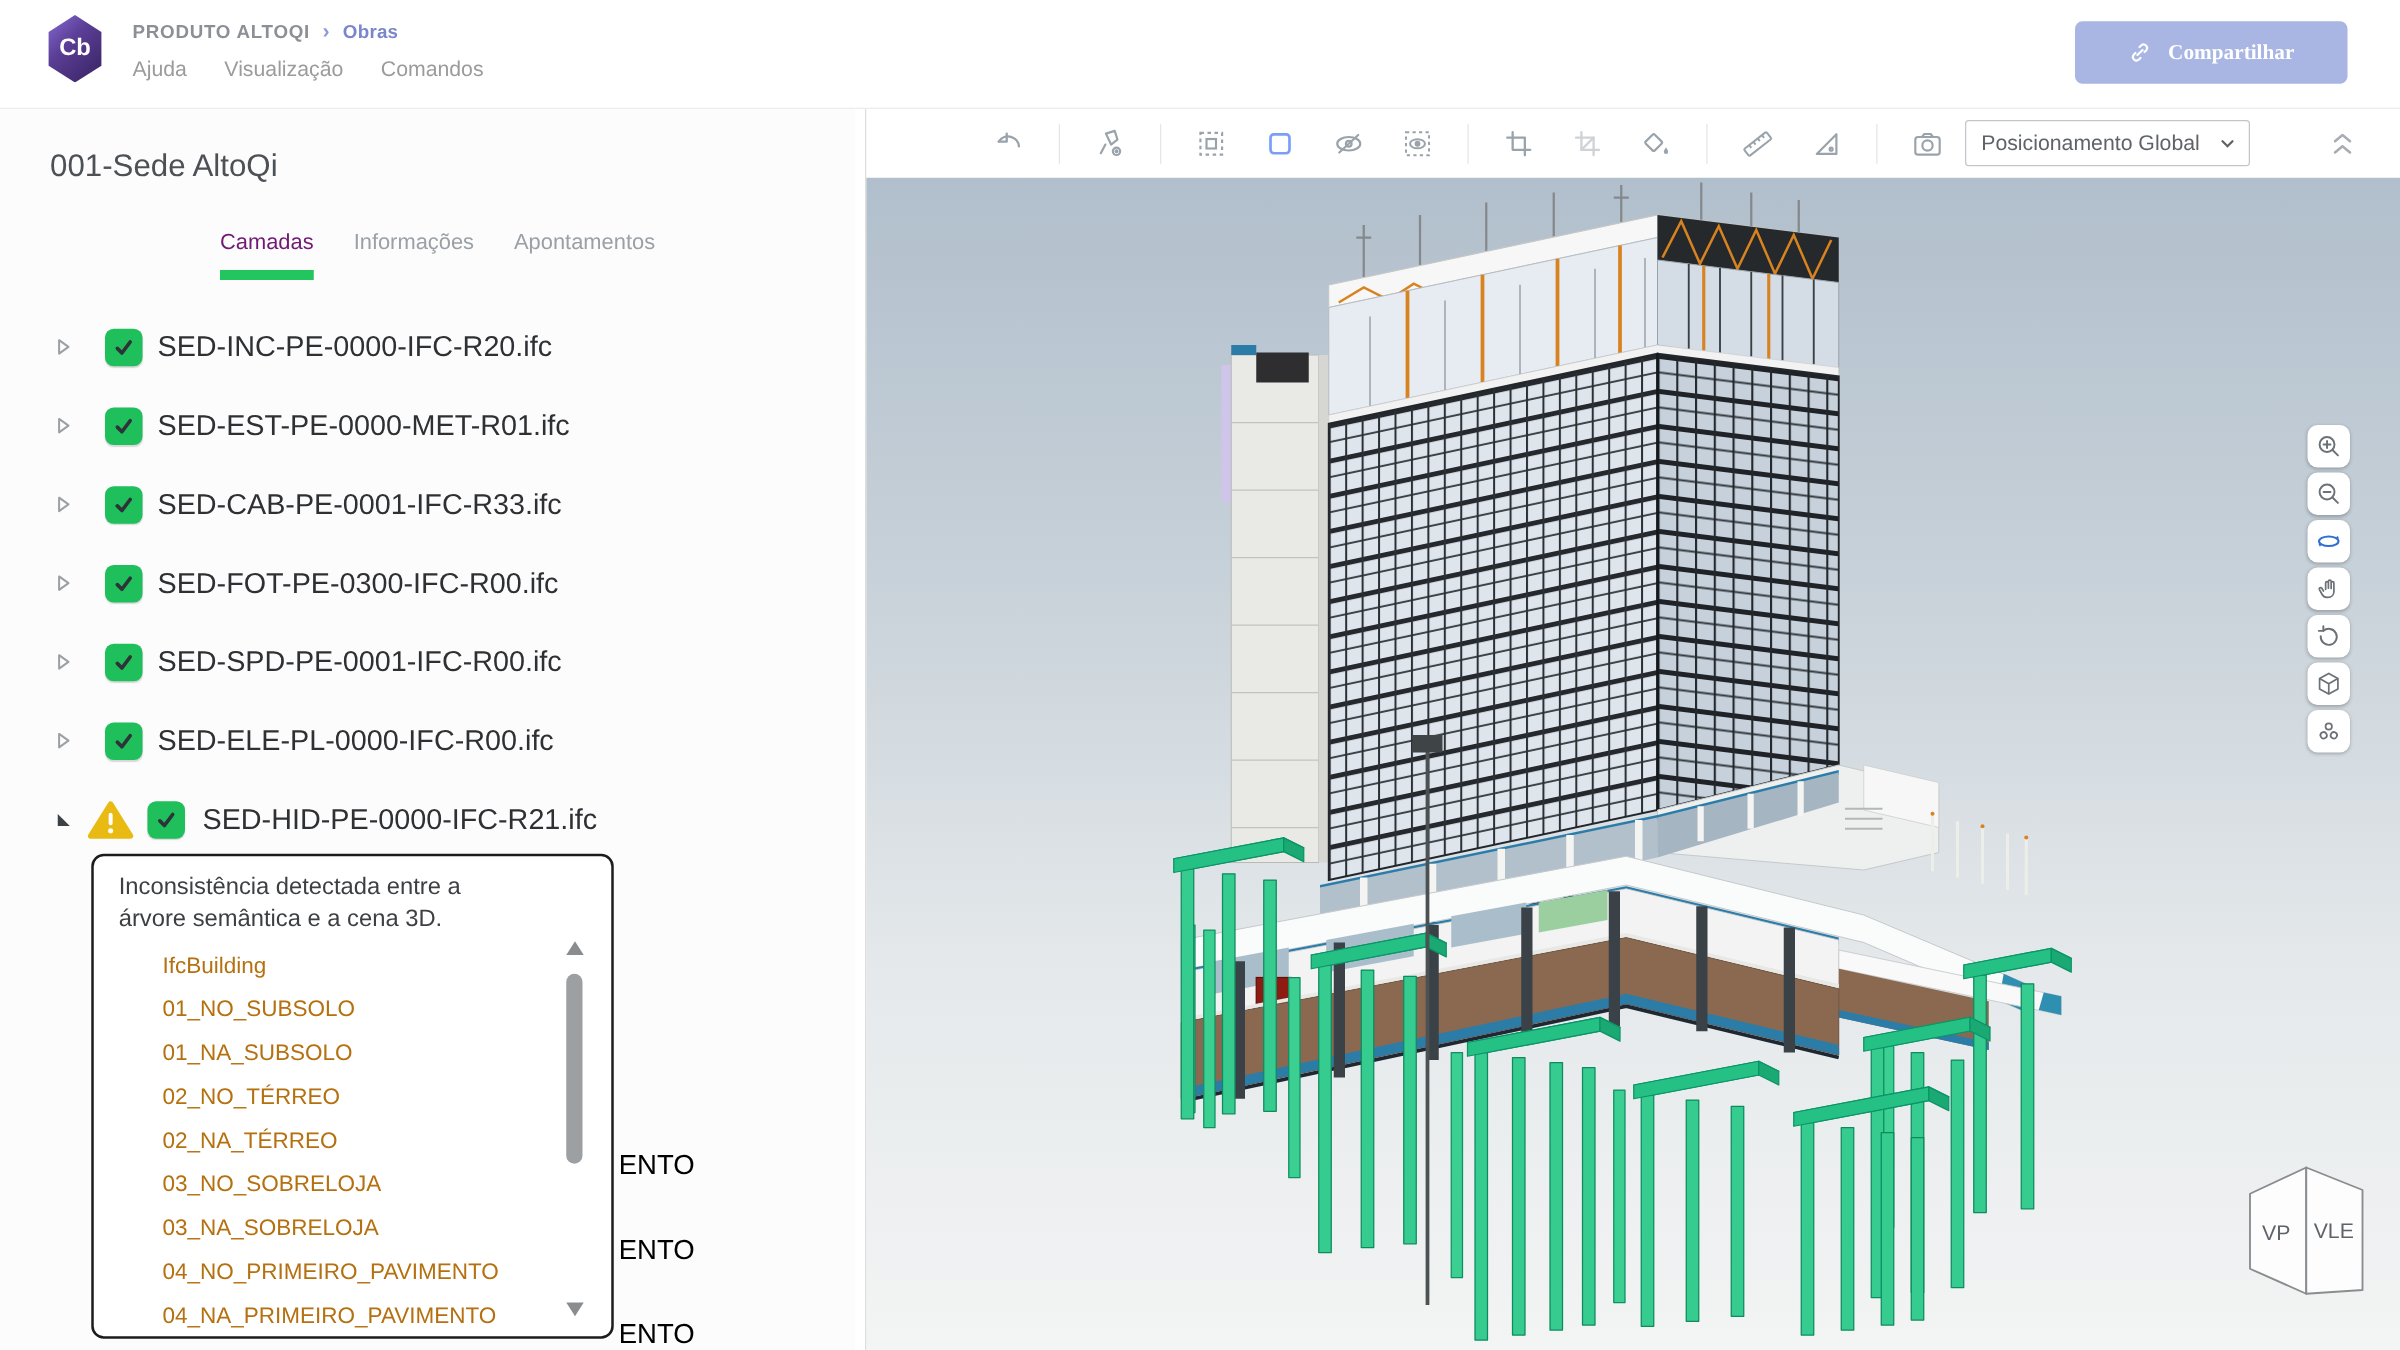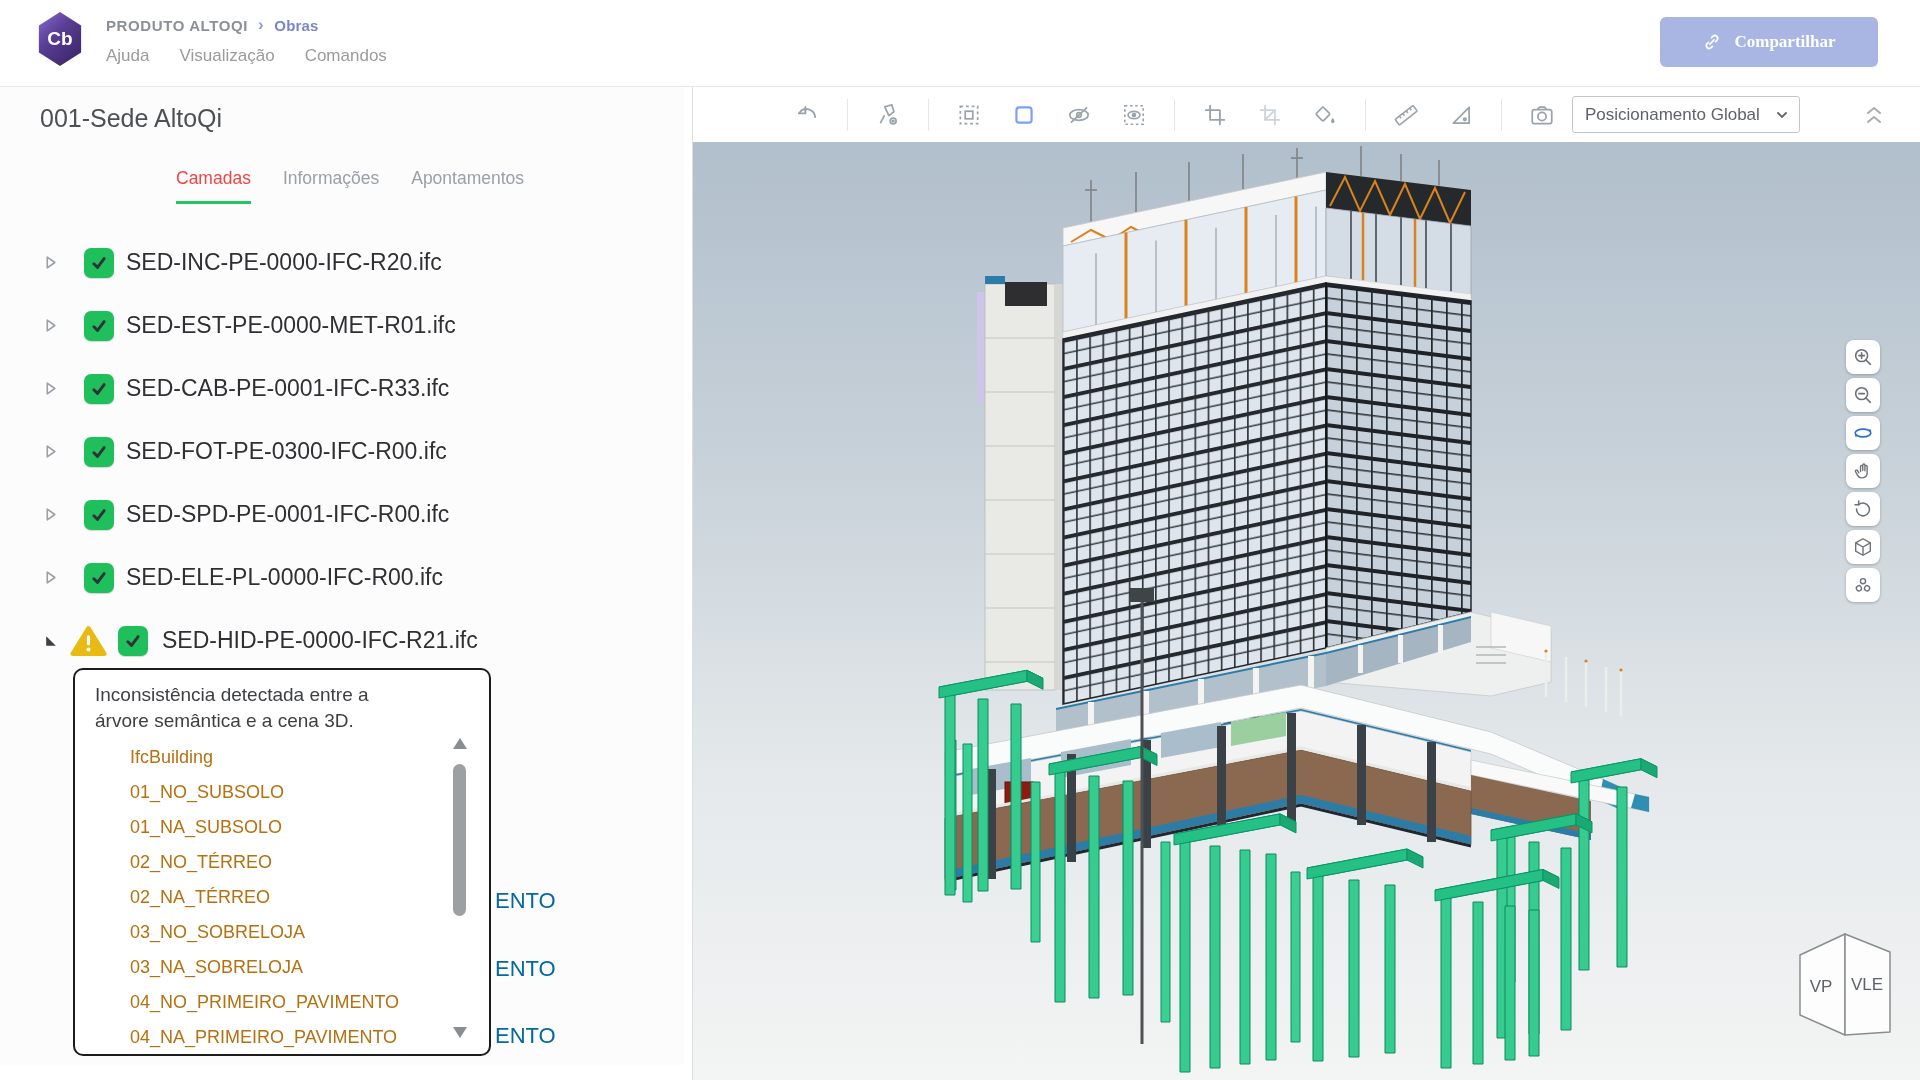--- a/index.html
+++ b/index.html
@@ -19,35 +19,35 @@
   #breadcrumb .sep { color:#8f9bd8; font-size:17px; font-weight:bold;}
   #breadcrumb .crumb-current { color:#7986cb; letter-spacing:.2px;}
   #top-menu { position:absolute; left:106px; top:46px; display:flex; gap:30px; font-size:17px; color:#9b9b9b; }
   #top-menu .menu-item { cursor:pointer; }
   #share-btn { position:absolute; right:42px; top:17px; width:218px; height:50px; background:#a9b6e3;
                border:none; border-radius:6px; color:#fff; font-size:17px; font-weight:bold;
                display:flex; align-items:center; justify-content:center; gap:12px; cursor:pointer;
                font-family:Liberation Serif, serif; }
 
   
-  #sidebar { position:absolute; left:0; top:72px; width:684px; height:993px; background:#fcfcfc; z-index:20;}
+  #sidebar { position:absolute; left:0; top:87px; width:684px; height:993px; background:#fcfcfc; z-index:20;}
   #sidebar-divider { position:absolute; left:692px; top:87px; width:1px; height:993px; background:#dedede; z-index:25;}
   #project-title { position:absolute; left:40px; top:32px; font-size:25px; color:#4d5156; }
   #tabs { position:absolute; left:176px; top:96px; display:flex; gap:32px; }
   .tab { font-size:17.5px; color:#9aa0a6; padding-bottom:12px; cursor:pointer; }
-  .tab.active { color:#ef4444; border-bottom:3px solid #22c55e; }
+  .tab.active { color:#701a75; border-bottom:8px solid #22c55e; }
   #layer-list { position:absolute; left:0; top:159px; width:692px; }
   .layer-row { position:absolute; left:0; width:692px; height:63px; display:flex; align-items:center; }
   .expander { position:absolute; left:43px; width:15px; height:15px; display:flex; cursor:pointer;}
   .warn { position:absolute; left:70px; width:37px; height:32px; }
   .cbx { position:absolute; width:30px; height:30px; background:#1fc05c; border-radius:7px;
          display:flex; align-items:center; justify-content:center; cursor:pointer;
          box-shadow:0 1px 1px rgba(0,0,0,.15);}
   .layer-label { position:absolute; font-size:23px; color:#2f3033; white-space:nowrap; }
-  .frag { position:absolute; font-size:22px; color:#0369a1; z-index:5;}
+  .frag { position:absolute; font-size:22px; color:#000000; z-index:5;margin-top:16px;}
 
   
   #tooltip { position:absolute; left:73px; top:596px; width:418px; height:388px; background:#fff;
              border:2px solid #1c1c1c; border-radius:10px; z-index:15; }
   #tooltip-msg { position:absolute; left:20px; top:12px; width:330px; font-size:19px; color:#3d3f42; line-height:1.38;}
   .tt-item { position:absolute; left:55px; height:35px; font-size:18px; color:#b5700f; line-height:35px;
              white-space:nowrap; cursor:pointer;}
   #tt-scroll { position:absolute; right:22px; top:68px; width:16px; height:300px; }
   #tt-up { position:absolute; top:0; left:2px; width:0; height:0; border-left:7px solid transparent;
            border-right:7px solid transparent; border-bottom:11px solid #8a8d90; cursor:pointer;}

